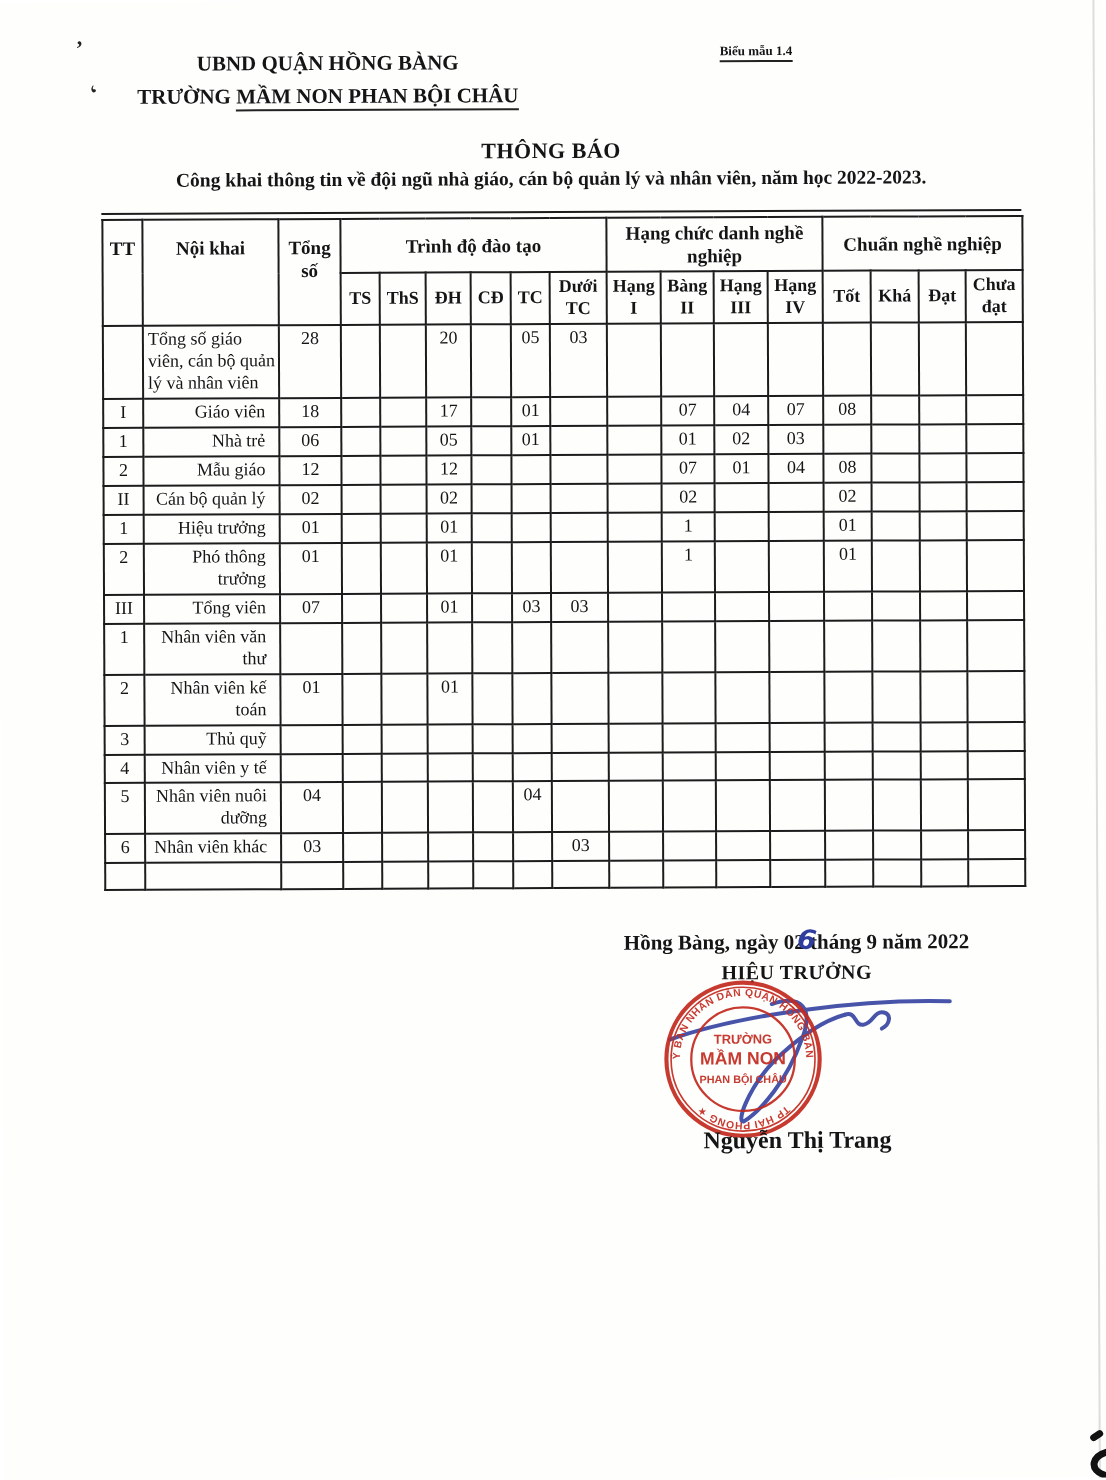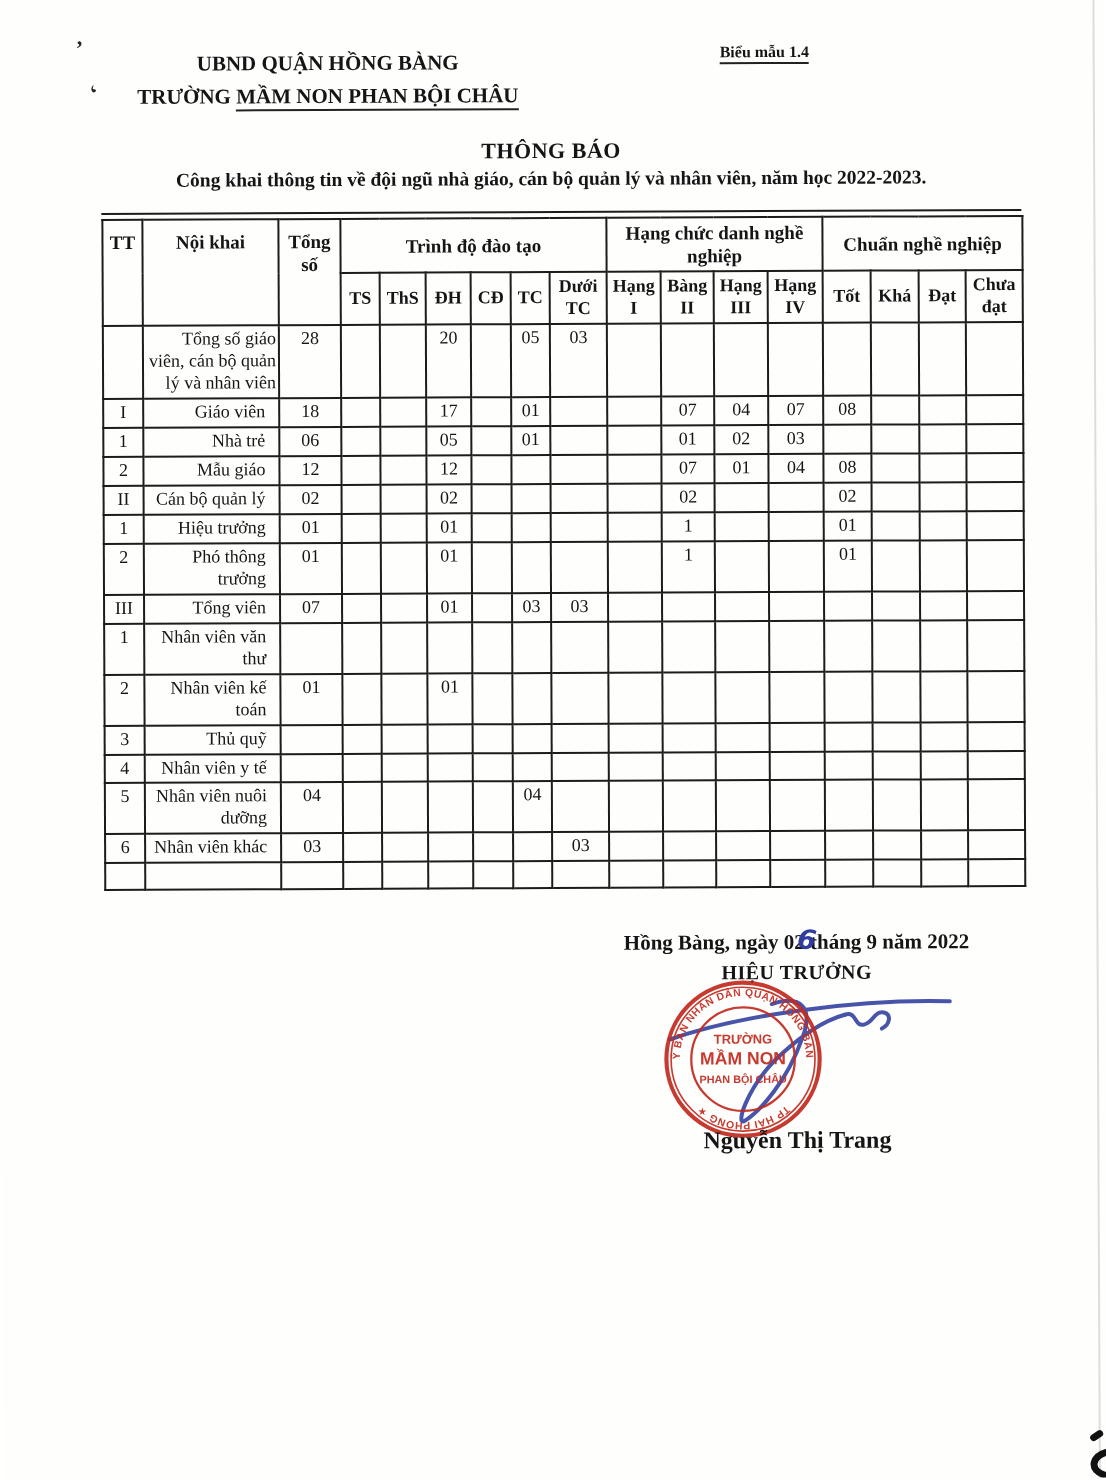--- a/index.html
+++ b/index.html
@@ -10,38 +10,38 @@
   
   .edge-line{position:absolute;left:1095px;top:0;width:2px;height:1480px;background:#dddddb;}
   .mark{position:absolute;color:#222;font-weight:bold;}
   .mark-a{left:78px;top:34px;font-size:22px;}
   .mark-b{left:94px;top:78px;font-size:22px;transform:rotate(-35deg);}
 
   
   .org-block{position:absolute;left:95px;top:46px;width:470px;text-align:center;
              font-weight:bold;font-size:21px;line-height:1.55;}
   .org-underline{border-bottom:2px solid #222;padding-bottom:1px;}
-  .form-label{position:absolute;left:722px;top:44px;font-weight:bold;font-size:16px;
+  .form-label{position:absolute;left:722px;top:44px;font-weight:bold;font-size:13px;
               border-bottom:2px solid #222;padding-bottom:1px;}
   .doc-title{position:absolute;left:0;top:138px;width:1106px;text-align:center;
              font-weight:bold;font-size:22px;letter-spacing:.5px;}
   .doc-subtitle{position:absolute;left:0;top:168px;width:1106px;text-align:center;
                 font-weight:bold;font-size:19.5px;}
 
   
   .table-top-rule{position:absolute;left:103px;top:211px;width:920px;height:2px;background:#1c1c1c;}
   table.doc{position:absolute;left:103px;top:217px;width:920px;border-collapse:collapse;
             table-layout:fixed;font-size:18px;line-height:1.22;}
   table.doc th,table.doc td{border:2px solid #1c1c1c;padding:2px 2px 3px;text-align:center;
             vertical-align:top;overflow:hidden;word-wrap:break-word;}
   table.doc th{font-weight:bold;font-size:19px;vertical-align:middle;padding:3px 1px;}
-  table.doc th.th-span{vertical-align:top;padding-top:10px;}
+  table.doc th.th-span{vertical-align:top;padding-top:16px;}
   table.doc th.th-sub{font-size:18px;}
   table.doc td.c-label{text-align:right;padding-left:8px;padding-right:13px;}
-  table.doc td.c-center{text-align:right;padding-left:4px;padding-right:2px;}
+  table.doc td.c-center{text-align:left;padding-left:4px;padding-right:2px;}
   table.doc tbody tr:last-child td{height:20px;}
 
   
   .date-line{position:absolute;left:570px;top:931px;width:450px;text-align:center;
              font-size:21px;font-weight:bold;}
   .day-wrap{position:relative;display:inline-block;}
   .day-hand{position:absolute;left:3px;top:-6px;font-family:"DejaVu Sans","Liberation Sans",sans-serif;
             font-style:italic;font-weight:bold;font-size:27px;transform:rotate(8deg);}
   .signer-title{position:absolute;left:570px;top:962px;width:450px;text-align:center;
                 font-weight:bold;font-size:20px;letter-spacing:.5px;}

